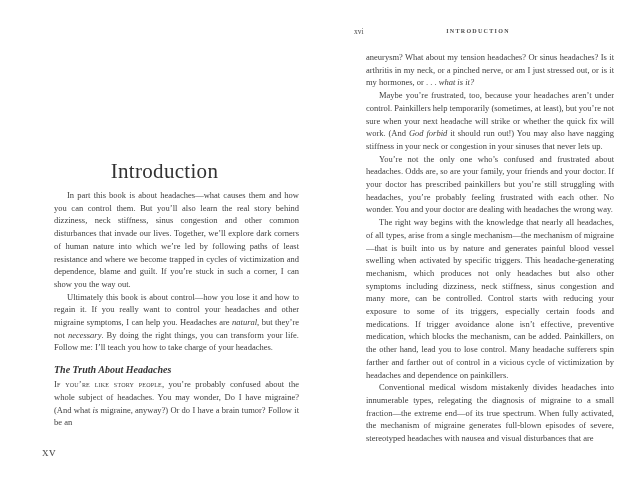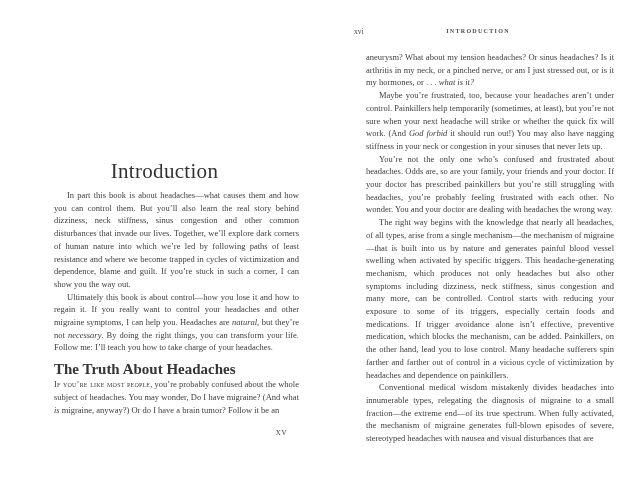--- a/index.html
+++ b/index.html
@@ -49,36 +49,37 @@
     margin: 0;
     font-size: 8.5px;
     line-height: 12.7px;
     text-align: justify;
     color: #3d3d3d;
   }
   .para.indent { text-indent: 13px; }
 
   .subheading {
     margin: 9px 0 2px 0;
-    font-size: 15px;
+    font-size: 10px;
     line-height: 13px;
     font-weight: bold;
+    font-style: italic;
     color: #343434;
   }
 
   .sc { font-variant: small-caps; letter-spacing: 0.2px; }
   .it { font-style: italic; }
 
   .folio-left {
     position: absolute;
-    top: 426px;
+    top: 444px;
     left: 0;
     width: 100%;
-    text-align: right;
-    font-size: 10px;
+    text-align: left;
+    font-size: 13px;
     letter-spacing: 0.6px;
     color: #5a5a5a;
   }
 
   .running-header {
     position: absolute;
     top: 27px;
     left: 0;
     width: 100%;
     height: 10px;
@@ -106,21 +107,21 @@
 <body>
 
 <div class="spread">
 
   <section class="page page-left">
     <h1 class="chapter-title">Introduction</h1>
     <div class="body-text left-body">
         <p class="para indent"><span>In part this book is about headaches—what causes them and how you can control them. But you’ll also learn the real story behind dizziness, neck stiffness, sinus congestion and other common disturbances that invade our lives. Together, we’ll explore dark corners of human nature into which we’re led by following paths of least resistance and where we become trapped in cycles of victimization and dependence, blame and guilt. If you’re stuck in such a corner, I can show you the way out.</span></p>
         <p class="para indent"><span>Ultimately this book is about control—how you lose it and how to regain it. If you really want to control your headaches and other migraine symptoms, I can help you. Headaches are </span><span class="it">natural</span><span>, but they’re not </span><span class="it">necessary</span><span>. By doing the right things, you can transform your life. Follow me: I’ll teach you how to take charge of your headaches.</span></p>
         <h3 class="subheading"><span>The Truth About Headaches</span></h3>
-        <p class="para"><span class="sc">If you’re like most people</span><span>, you’re probably confused about the whole subject of headaches. You may wonder, Do I have migraine? (And what </span><span class="it">is</span><span> migraine, anyway?) Or do I have a brain tumor? Follow it be an</span></p>
+        <p class="para"><span class="sc">If you’re like story people</span><span>, you’re probably confused about the whole subject of headaches. You may wonder, Do I have migraine? (And what </span><span class="it">is</span><span> migraine, anyway?) Or do I have a brain tumor? Follow it be an</span></p>
       </div>
     <div class="folio-left">xv</div>
   </section>
 
   <section class="page page-right">
     <header class="running-header">
       <span class="folio-right">xvi</span>
       <span class="running-title">INTRODUCTION</span>
     </header>
     <div class="body-text right-body">

